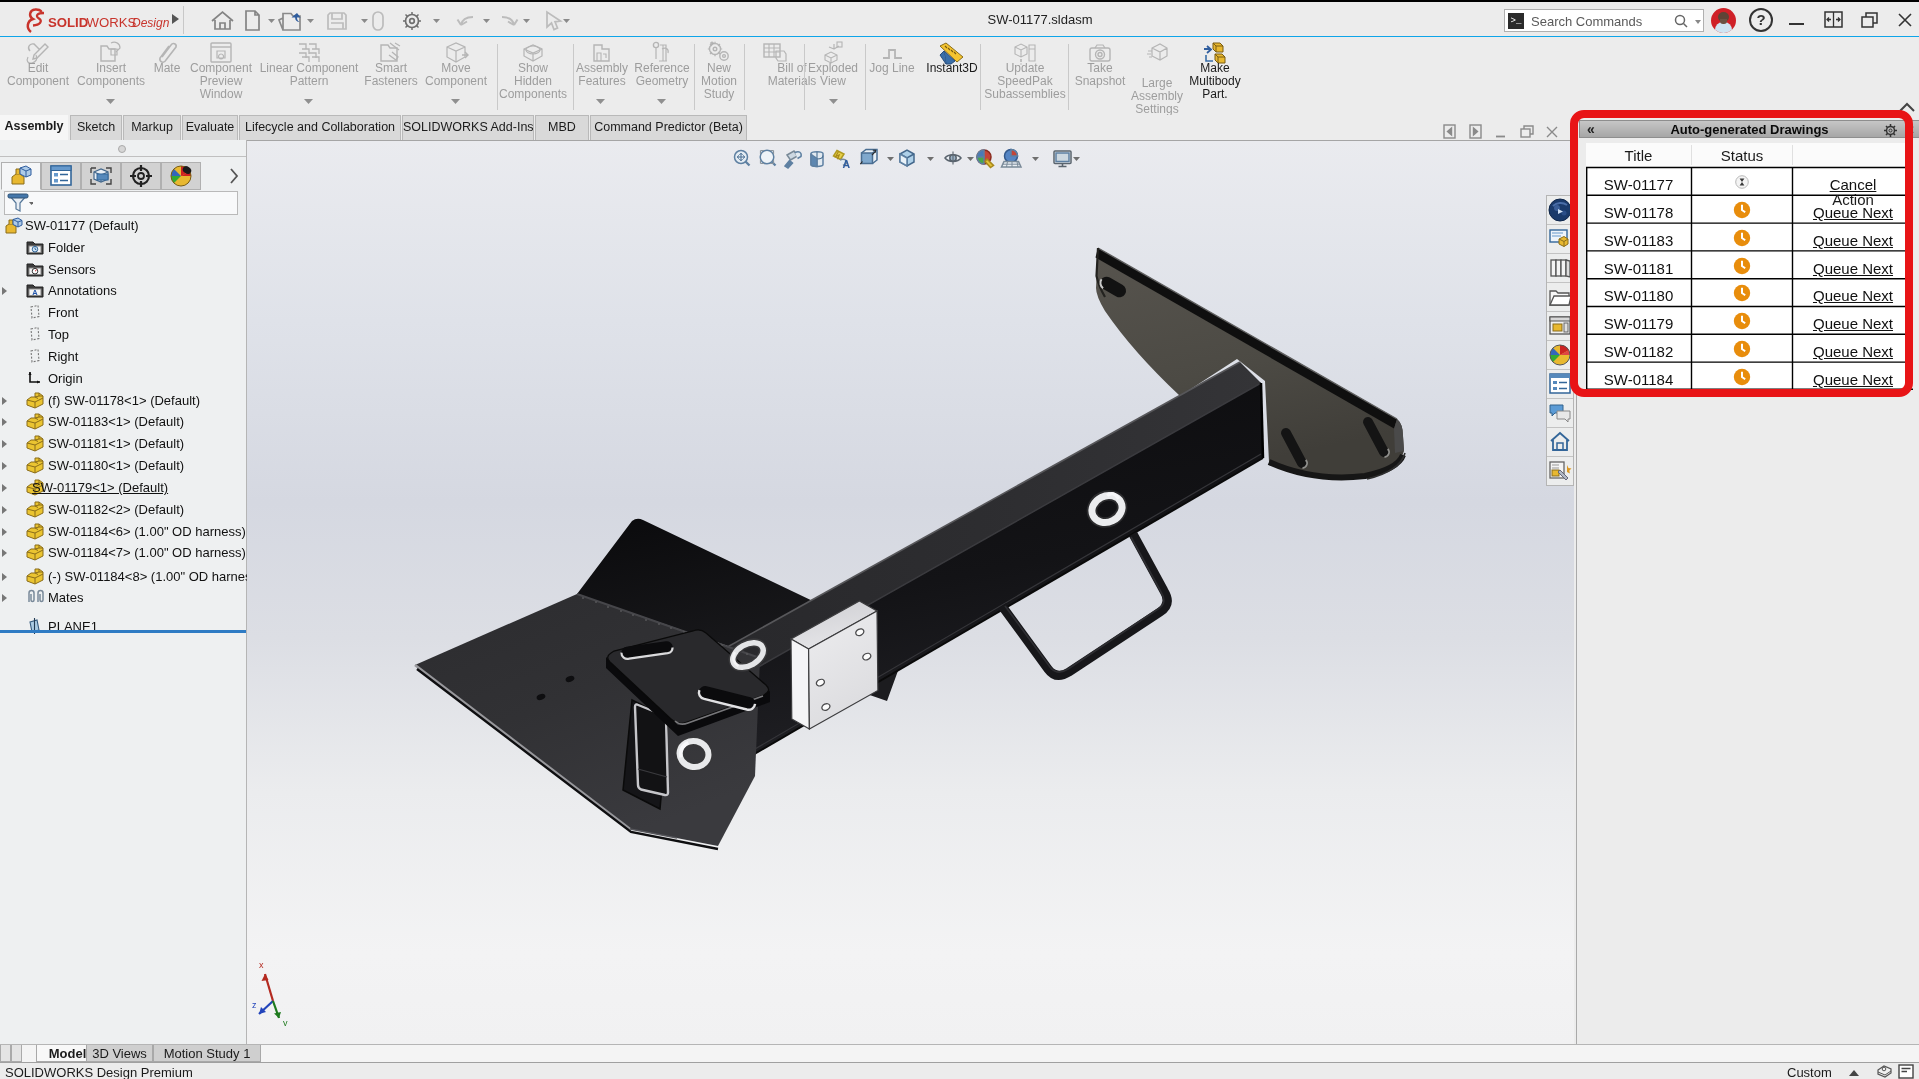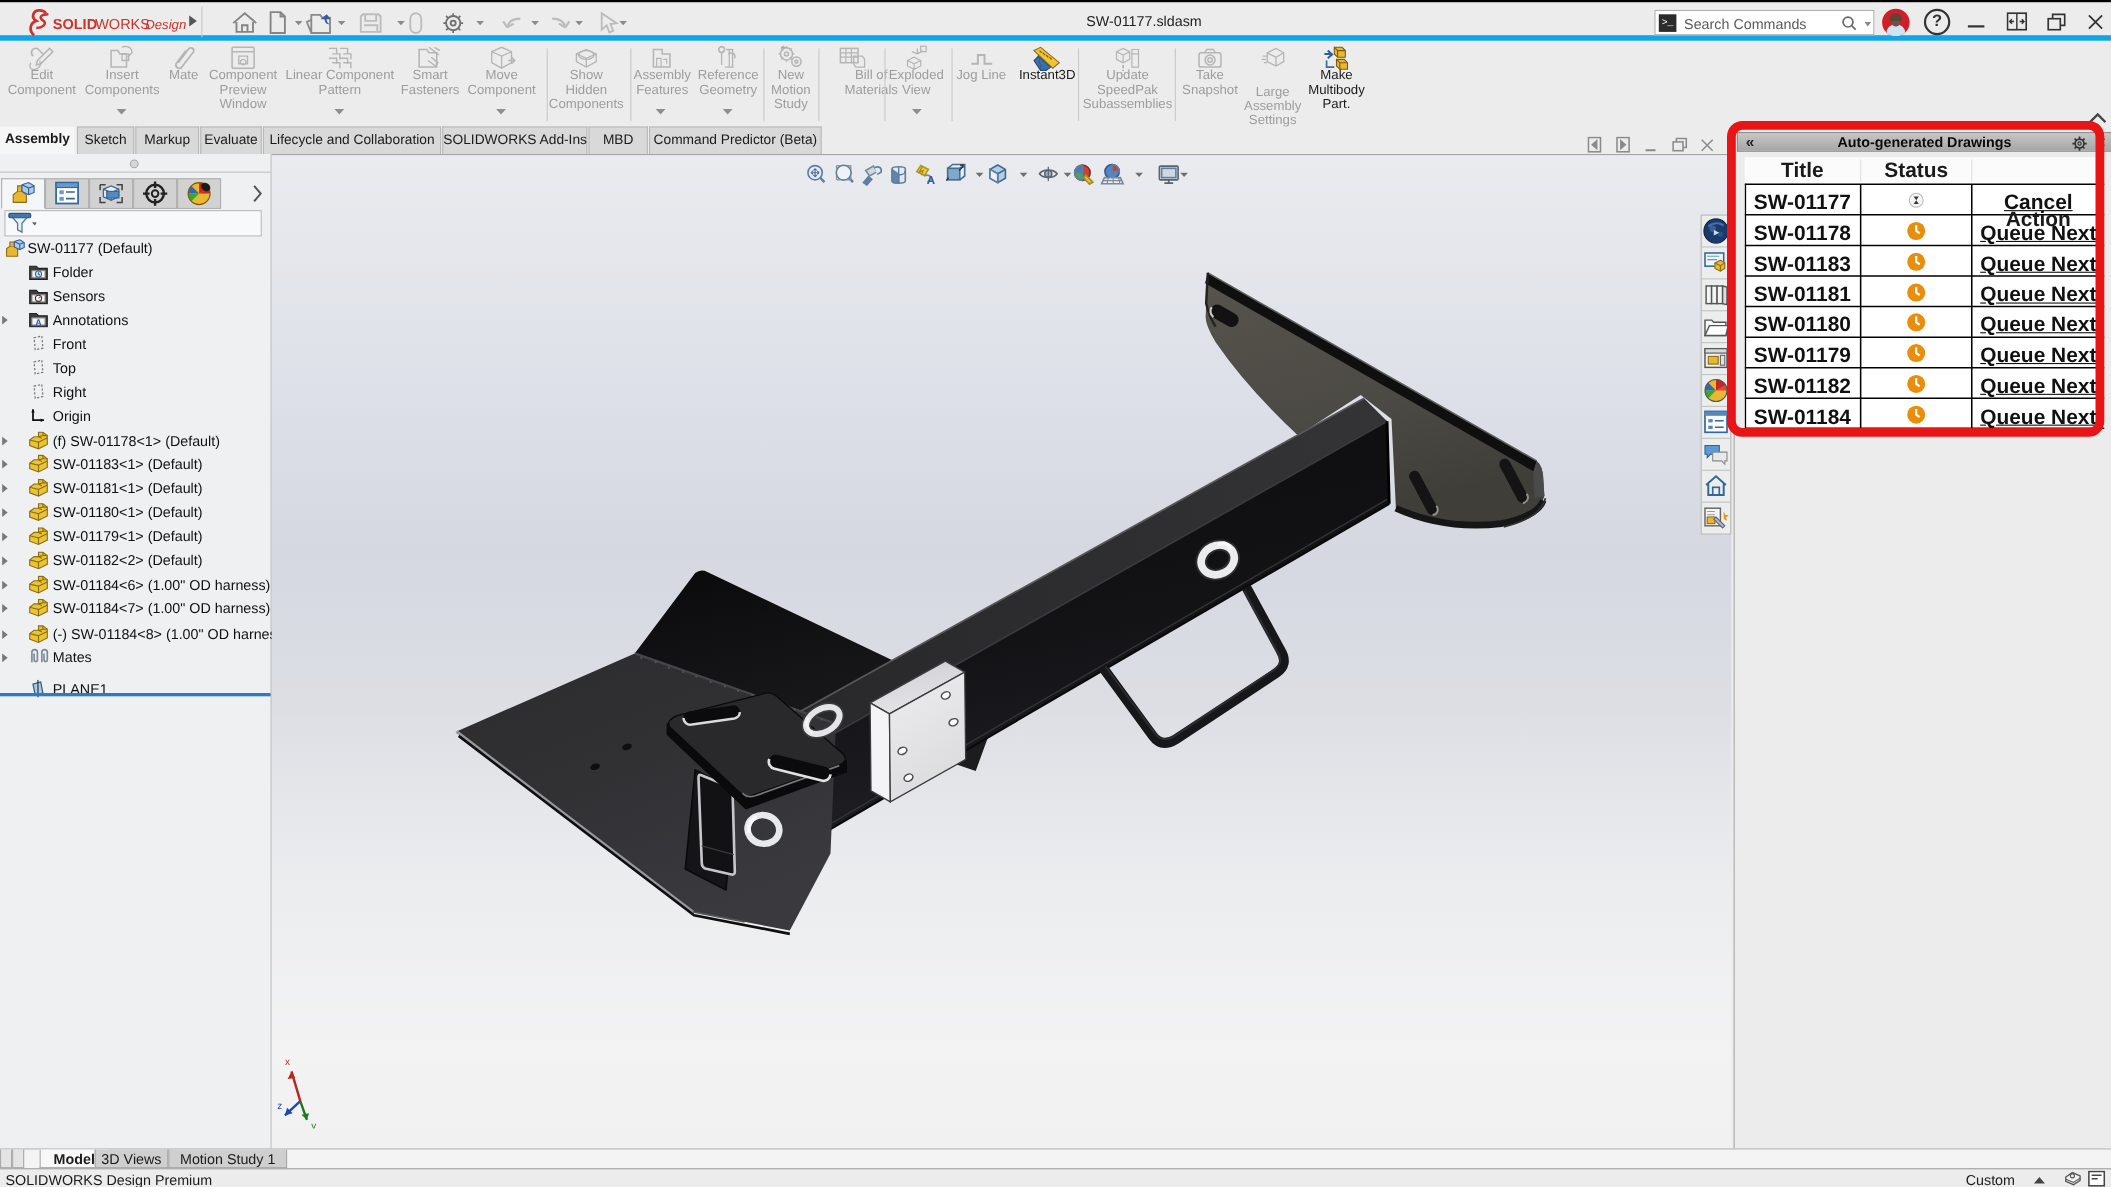--- a/index.html
+++ b/index.html
@@ -1,21 +1,21 @@
 <!DOCTYPE html>
 <html><head>
 <meta charset="utf-8">
 <style>
 * { margin:0; padding:0; box-sizing:border-box; }
 html,body { width:1919px; height:1079px; overflow:hidden; }
 body { font-family:"Liberation Sans", sans-serif; background:#ececec; position:relative; }
 .abs { position:absolute; }
 
 
-#titlebar { position:absolute; left:0; top:0; width:1919px; height:37px; background:#ececec; border-top:2px solid #000; border-bottom:5px solid #0ea5e9; }
+#titlebar { position:absolute; left:0; top:0; width:1919px; height:37px; background:#ececec; border-top:2px solid #000; border-bottom:1px solid #0ea5e9; }
 .tsep { position:absolute; top:4px; width:1px; height:28px; background:#c8c8c8; }
 #title-text { position:absolute; top:10px; left:1040px; transform:translateX(-50%); font-size:13px; color:#222; }
 #searchbox { position:absolute; left:1504px; top:7px; width:200px; height:23px; background:#fff; border:1px solid #b0b0b0; }
 #searchbox .sicon { position:absolute; left:3px; top:3px; width:16px; height:16px; background:#2b2b2b; color:#fff; font-size:9px; line-height:16px; text-align:center; font-family:"Liberation Mono",monospace;}
 #searchbox .stext { position:absolute; left:26px; top:4px; font-size:13px; color:#5a5a5a; }
 
 #ribbon { position:absolute; left:0; top:39px; width:1919px; height:78px; background:#ececec; border-bottom:1px solid #b9b9b9; }
 .rbtn { position:absolute; top:2px; text-align:center; color:#9d9d9d; font-size:12px; line-height:13px; }
 .rbtn.en { color:#1b1b1b; }
 .rsep { position:absolute; top:5px; width:1px; height:66px; background:#c9c9c9; }
@@ -32,21 +32,21 @@
 #filterbox { position:absolute; left:4px; top:51px; width:234px; height:24px; background:#f8f9fa; border:1px solid #b9b9b9; }
 .treerow { position:absolute; left:0; font-size:13px; color:#111; height:22px; line-height:22px; white-space:nowrap; }
 .treerow .lbl { position:absolute; left:46px; top:0; }
 .texp { position:absolute; left:2px; top:6px; width:0; height:0; border-left:5px solid #777; border-top:4px solid transparent; border-bottom:4px solid transparent; }
 
 #viewport { position:absolute; left:247px; top:140px; width:1327px; height:904px; border-top:1px solid #a5a5a5;
   background:linear-gradient(180deg,#eaebef 0%, #dfe2e9 20%, #d5d8e1 40%, #dcdee4 55%, #ebecee 72%, #f3f3f4 90%, #f1f1f2 100%); }
 
 #rightpanel { position:absolute; left:1576px; top:117px; width:343px; height:927px; background:#ececec; border-left:1px solid #a9a9a9; }
 #rp-header { position:absolute; left:2px; top:3px; width:341px; height:18px; background:linear-gradient(180deg,#c6c6c6,#a6a6a6); border:1px solid #8e8e8e; text-align:center; font-size:13px; font-weight:bold; color:#0a0a0a; line-height:17px; }
-#rp-table { position:absolute; left:9px; top:26px; width:328px; height:248px; font-size:19px; color:#111;font-weight:bold; }
+#rp-table { position:absolute; left:9px; top:26px; width:328px; height:248px; font-size:15px; color:#111; }
 .rc { position:absolute; text-align:center; height:27px; line-height:21px; }
 .rc.rh { color:#1a1a1a; }
 .ul { text-decoration:underline; }
 #taskstrip { position:absolute; left:1546px; top:195px; width:28px; height:291px; background:#eceded; border:1px solid #b5b5b5; }
 .tsicon { position:absolute; left:0; width:26px; height:29px; border-bottom:1px solid #c3c3c3; }
 
 #bottomtabs { position:absolute; left:0; top:1044px; width:1919px; height:18px; background:#f4f4f4; border-top:1px solid #b5b5b5; }
 .btab { position:absolute; top:0px; height:17px; font-size:13px; text-align:center; line-height:17px; color:#1b1b1b; background:#cfcfcf; border:1px solid #a8a8a8; border-top:none; }
 .btab.active { background:#f8f8f8; font-weight:bold; border-top:none; }
 #statusbar { position:absolute; left:0; top:1062px; width:1919px; height:17px; background:#ececec; border-top:1px solid #a0a0a0; font-size:13px; color:#1b1b1b; }
@@ -441,21 +441,21 @@
             <path d="M1 8 L9 10 L9 16 M9 10 L17 6 M9 5 L12 6.5 M13 1 L13 4 L9 5 M13 4 L17 4" fill="none" stroke="#8a6d1a"></path>
           </svg></span>
         <span class="lbl" style="left:48px;">SW-01180&lt;1&gt; (Default)</span>
       </div>
   <div class="treerow" style="top:337px;width:247px;">
         <span class="texp" style="top:7px;"></span>
         <span class="abs" style="left:26px;top:2px;"><svg width="18" height="17" viewBox="0 0 18 17">
             <path d="M1 8 L5 5 L9 5 L9 1 L13 1 L17 4 L17 12 L9 16 L1 13 Z" fill="#eac431" stroke="#8a6d1a"></path>
             <path d="M1 8 L9 10 L9 16 M9 10 L17 6 M9 5 L12 6.5 M13 1 L13 4 L9 5 M13 4 L17 4" fill="none" stroke="#8a6d1a"></path>
           </svg></span>
-        <span class="lbl" style="left:48px;">SW-01179&lt;1&gt; (Default)</span>
+        <span class="lbl" style="left:32px;text-decoration:underline;">SW-01179&lt;1&gt; (Default)</span>
       </div>
   <div class="treerow" style="top:359px;width:247px;">
         <span class="texp" style="top:7px;"></span>
         <span class="abs" style="left:26px;top:2px;"><svg width="18" height="17" viewBox="0 0 18 17">
             <path d="M1 8 L5 5 L9 5 L9 1 L13 1 L17 4 L17 12 L9 16 L1 13 Z" fill="#eac431" stroke="#8a6d1a"></path>
             <path d="M1 8 L9 10 L9 16 M9 10 L17 6 M9 5 L12 6.5 M13 1 L13 4 L9 5 M13 4 L17 4" fill="none" stroke="#8a6d1a"></path>
           </svg></span>
         <span class="lbl" style="left:48px;">SW-01182&lt;2&gt; (Default)</span>
       </div>
   <div class="treerow" style="top:381px;width:247px;">

